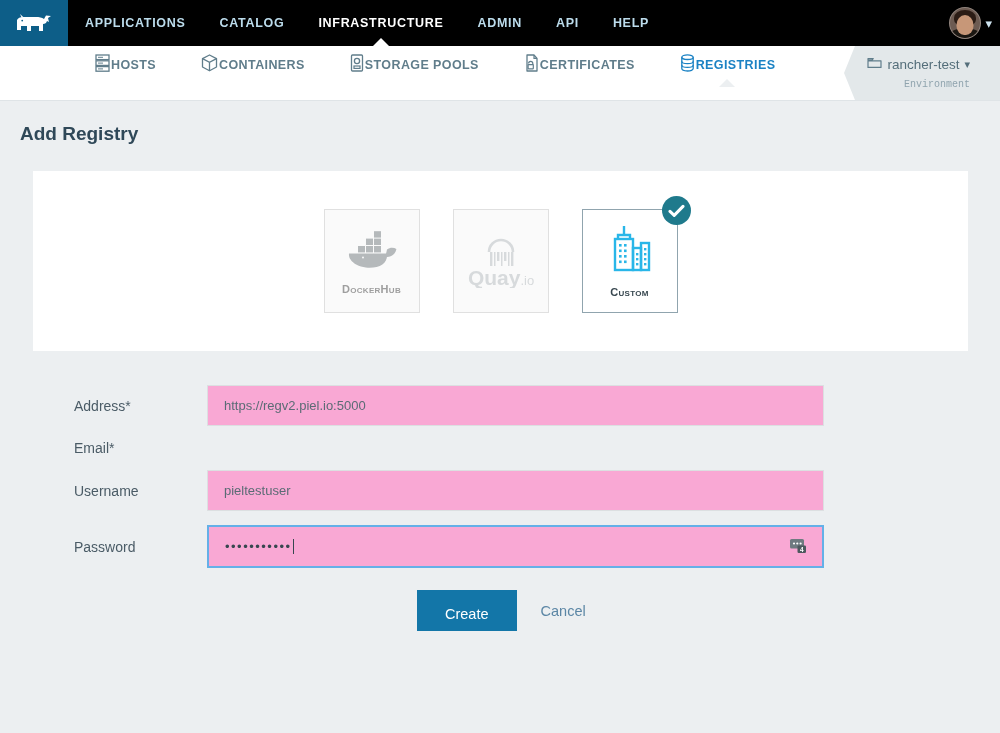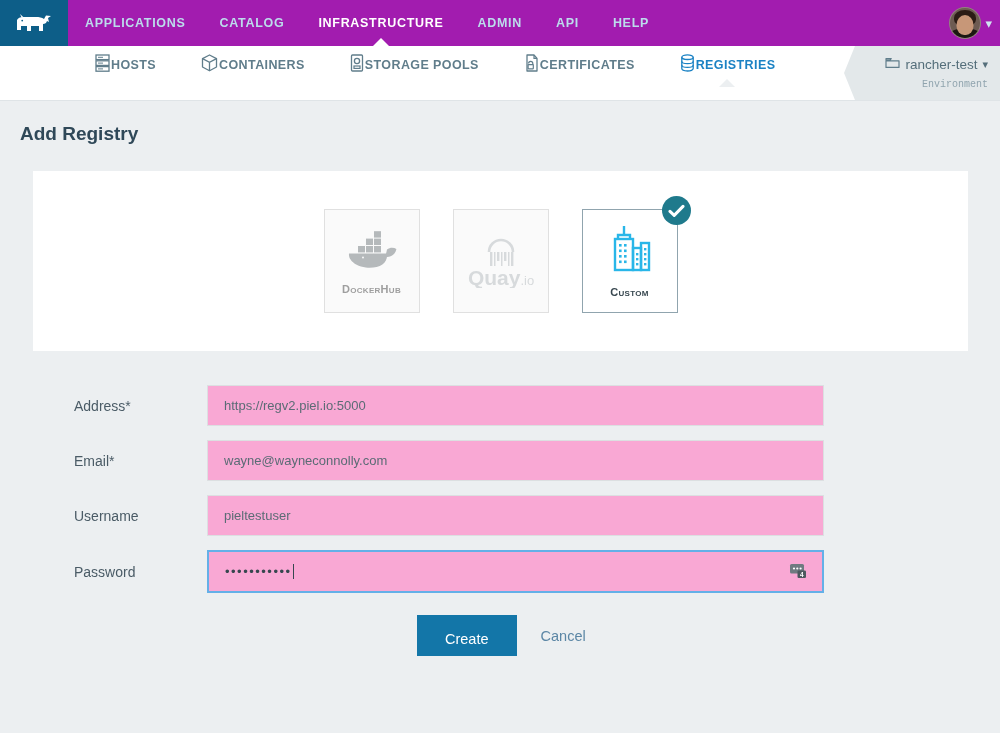--- a/index.html
+++ b/index.html
@@ -8,21 +8,21 @@
     width:1000px; height:733px;
     background:#eceff1;
     font-family:"Liberation Sans", sans-serif;
     color:#37474f;
     overflow:hidden;
     position:relative;
   }
 
   
   .topbar {
-    height:46px; background:#a21caf;
+    height:46px; background:#000000;
     display:flex; align-items:stretch;
     position:relative;
   }
   .logo-box {
     width:68px; background:#0d5e88;
     display:flex; align-items:center; justify-content:center;
   }
   .logo-box svg { display:block; }
 
   .mainnav { display:flex; align-items:stretch; }
@@ -93,21 +93,21 @@
     border-left:8px solid transparent;
     border-right:8px solid transparent;
     border-bottom:8px solid #eceff1;
   }
 
   .env-box {
     margin-left:auto; width:145px; height:54px;
     background:#e3e8ea;
     display:flex; flex-direction:column;
     align-items:flex-end; justify-content:center;
-    padding-right:12px; cursor:pointer; position:relative;
+    padding-right:30px; cursor:pointer; position:relative;
   }
   .env-box:before{
     content:""; position:absolute; left:-11px; top:0;
     border-top:27px solid transparent;
     border-bottom:27px solid transparent;
     border-right:11px solid #e3e8ea;
   }
   .env-name {
     display:flex; align-items:center; gap:5px;
     font-size:13.5px; color:#546e7a;
@@ -404,23 +404,20 @@
 
   <div class="frow">
     <div class="flabel">Address*</div>
     <div class="finput">
       <span>https://regv2.piel.io:5000</span>
     </div>
   </div>
 
   <div class="frow">
     <div class="flabel">Email*</div>
-    <div class="finput">
-      <span>wayne@wayneconnolly.com</span>
-    </div>
   </div>
 
   <div class="frow">
     <div class="flabel">Username</div>
     <div class="finput">
       <span>pieltestuser</span>
     </div>
   </div>
 
   <div class="frow">

